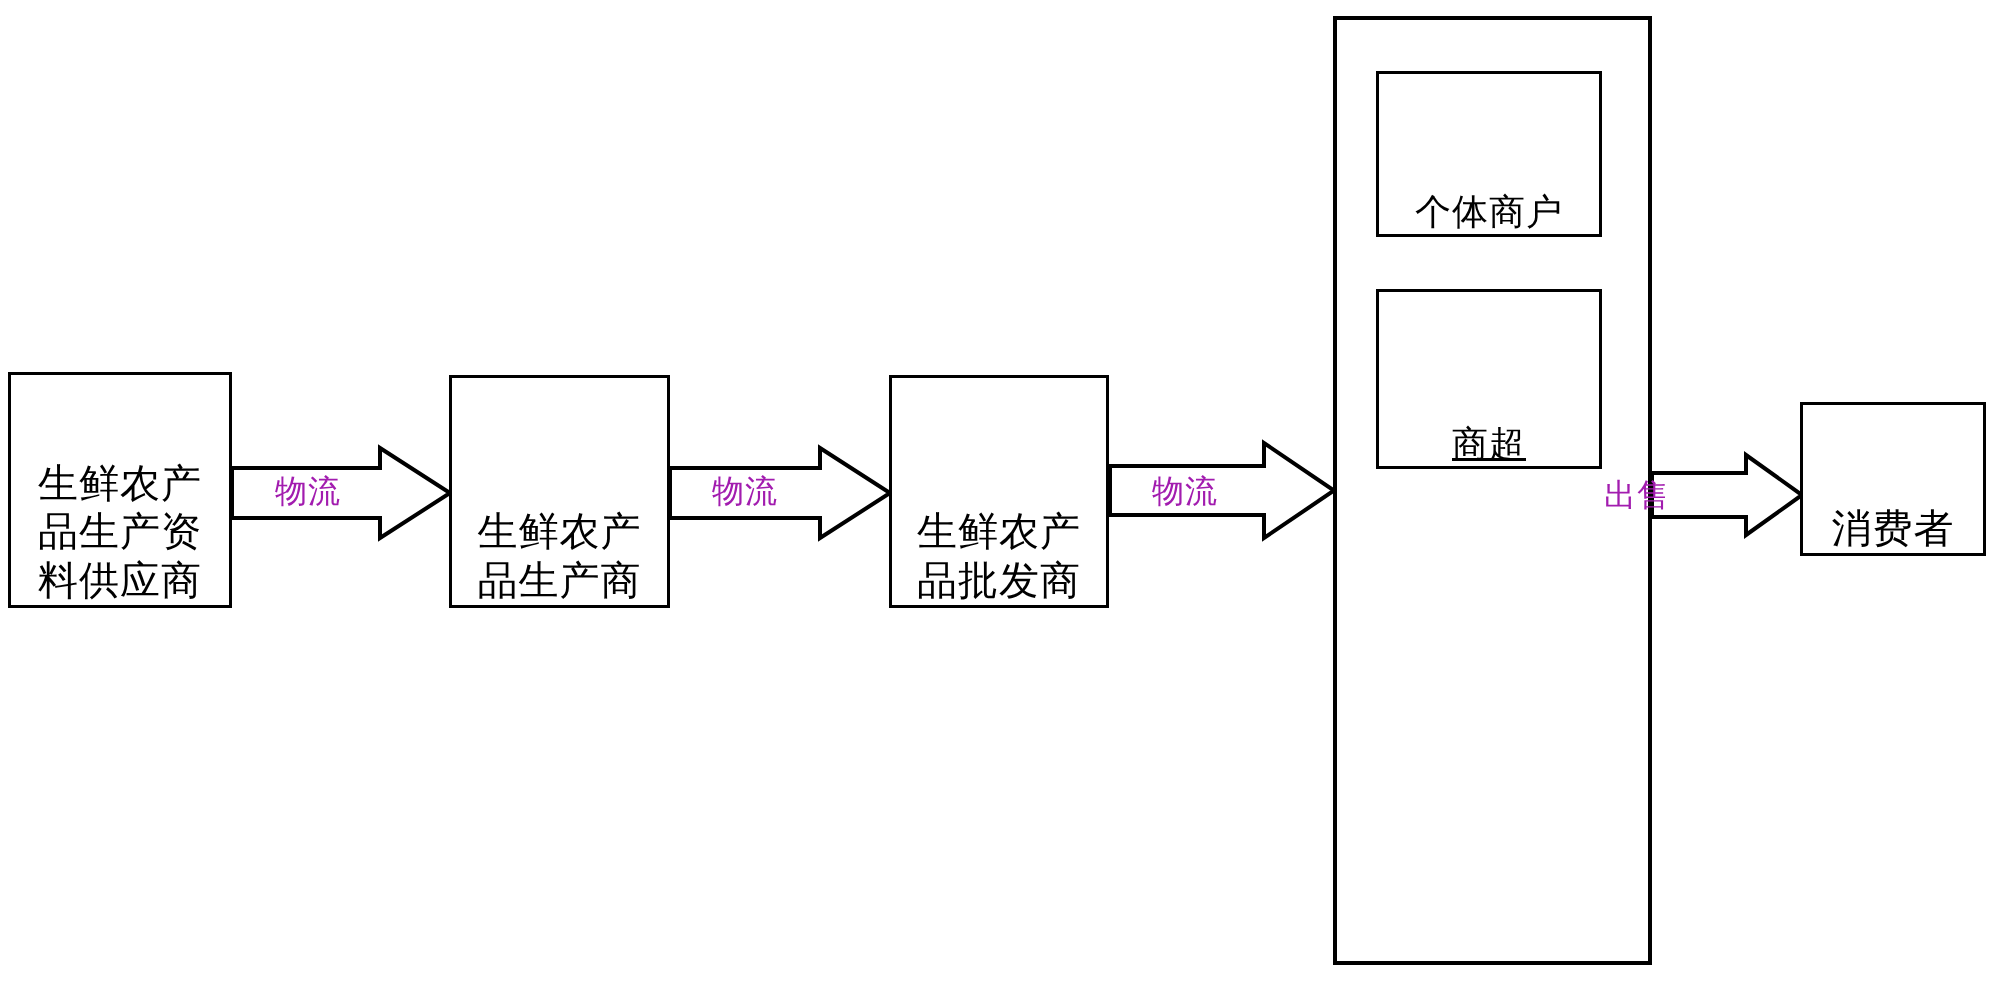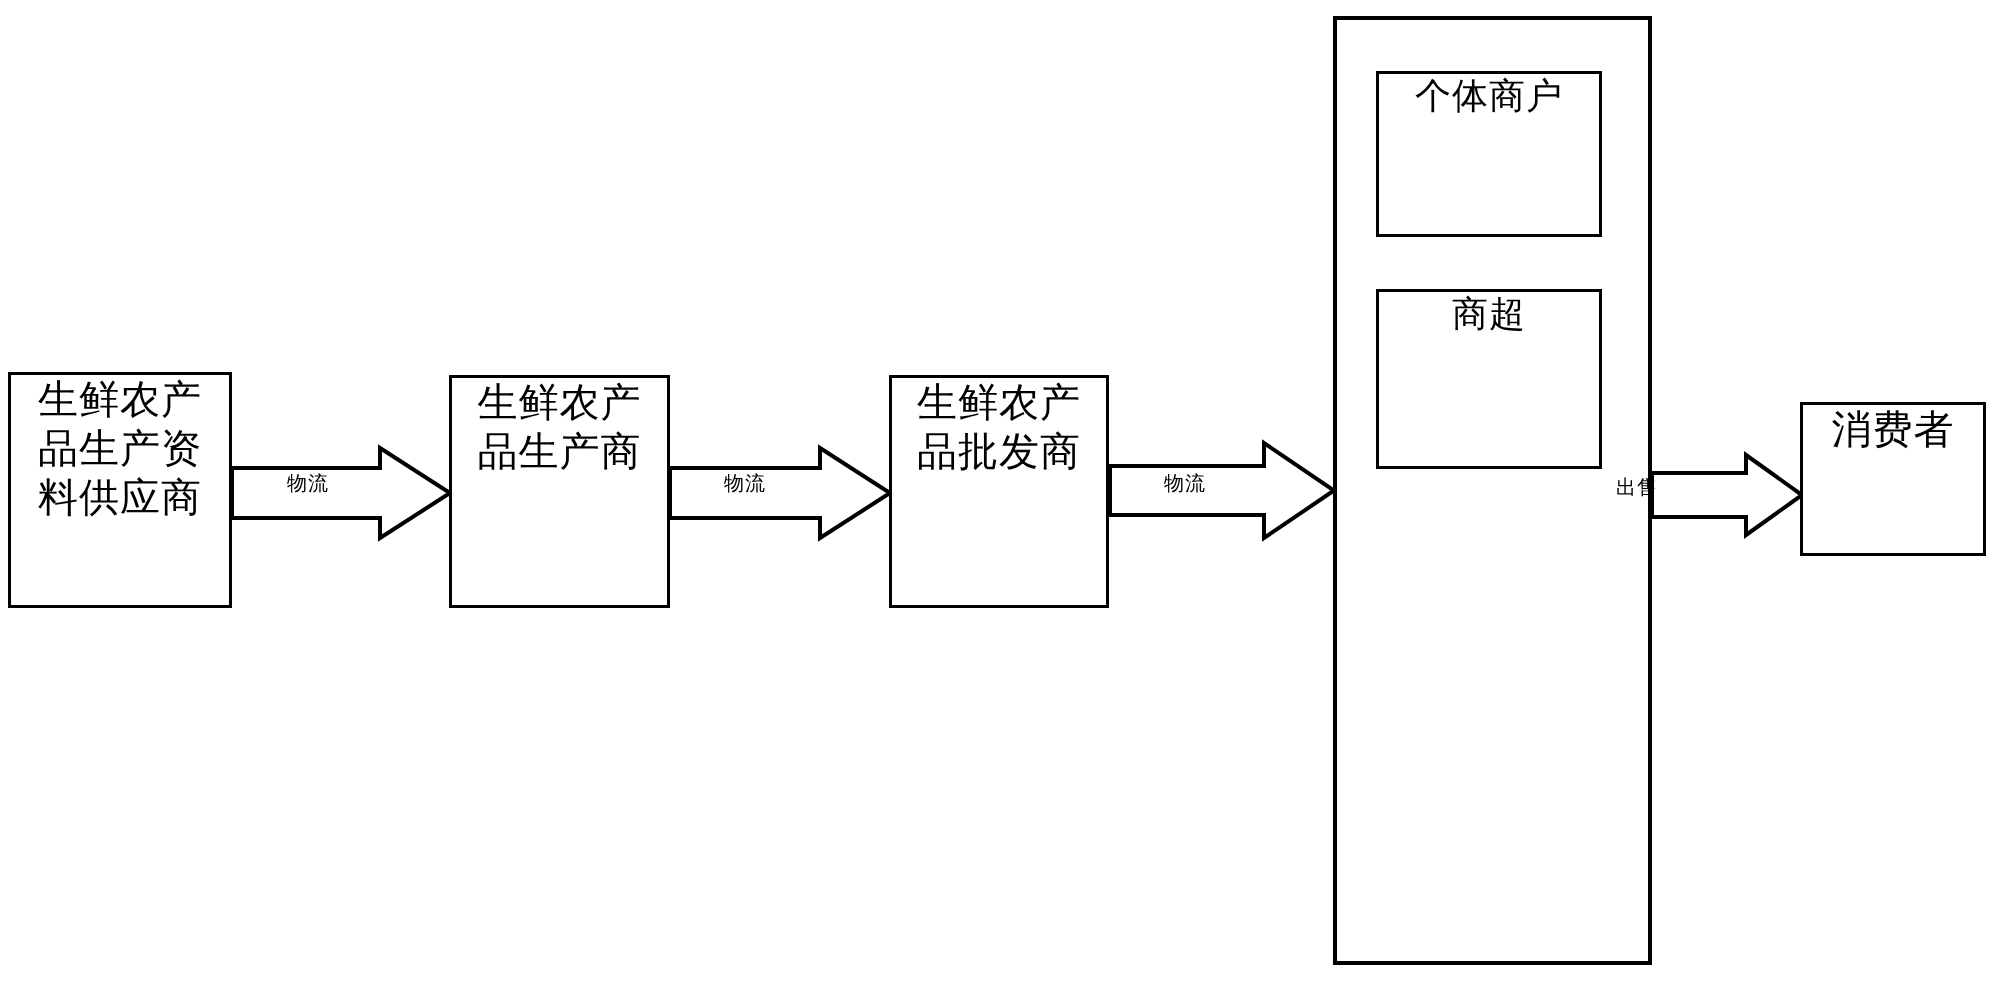--- a/index.html
+++ b/index.html
@@ -14,21 +14,21 @@
     background: #ffffff;
     font-family: "DejaVu Serif", "Liberation Serif", serif;
     overflow: hidden;
   }
   .node-box {
     position: absolute;
     box-sizing: border-box;
     border: 3px solid #000000;
     background: #ffffff;
     display: flex;
-    align-items: flex-start;
+    align-items: flex-end;
     justify-content: center;
     text-align: center;
   }
   .node-label {
     font-size: 40px;
     line-height: 1.22;
     color: #000000;
     letter-spacing: 1px;
     white-space: pre-line;
   }
@@ -43,22 +43,22 @@
   }
   .arrow-wrap {
     position: absolute;
   }
   .arrow-wrap svg {
     display: block;
     overflow: visible;
   }
   .arrow-label {
     position: absolute;
-    font-size: 20px;
-    color: #000000;
+    font-size: 32px;
+    color: #a21caf;
     white-space: nowrap;
     text-align: center;
     letter-spacing: 1px;
   }
 </style>
 </head>
 <body>
 
 <div id="canvas">
 
@@ -98,21 +98,21 @@
     </svg>
   </div>
   <div class="arrow-label" style="left:1120px; top:470px; width:130px;">物流</div>
 
   <div class="group-box" style="left:1333px; top:16px; width:319px; height:949px;"></div>
 
   <div class="node-box" style="left:1376px; top:71px; width:226px; height:166px;">
     <span class="node-label small">个体商户</span>
   </div>
 
-  <div class="node-box" style="left:1376px; top:289px; width:226px; height:180px;">
+  <div class="node-box" style="left:1376px; top:289px; width:226px; height:180px;text-decoration:underline;">
     <span class="node-label small">商超</span>
   </div>
 
 
   <div class="arrow-wrap" style="left:1652px; top:455px; width:150px; height:80px;">
     <svg width="150" height="80" viewBox="0 0 150 80">
       <polygon points="0,18 94,18 94,0 150,40 94,80 94,62 0,62" fill="#ffffff" stroke="#000000" stroke-width="4" stroke-linejoin="miter"></polygon>
     </svg>
   </div>
   <div class="arrow-label" style="left:1592px; top:474px; width:90px;">出售</div>

